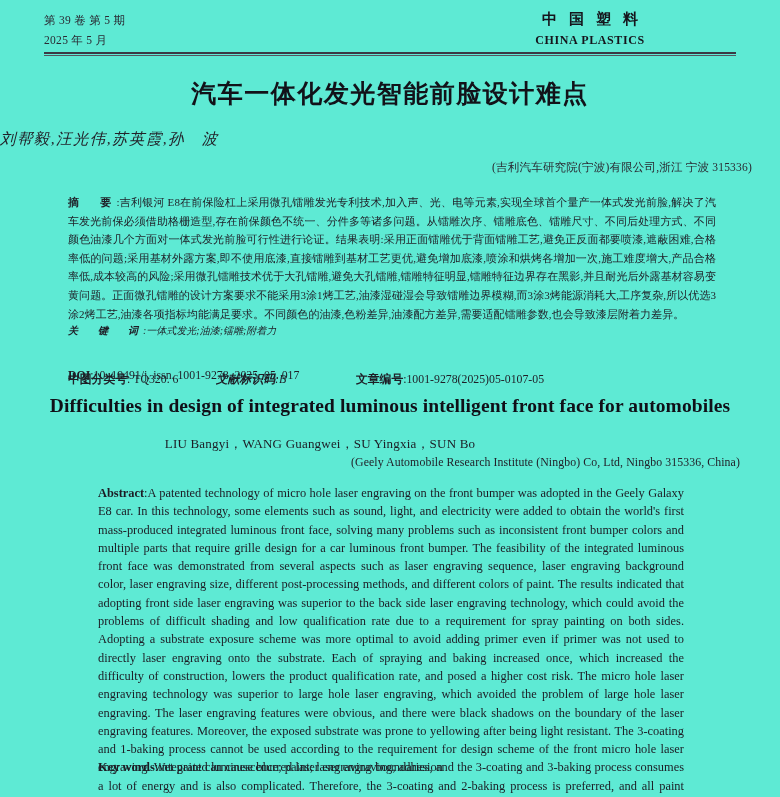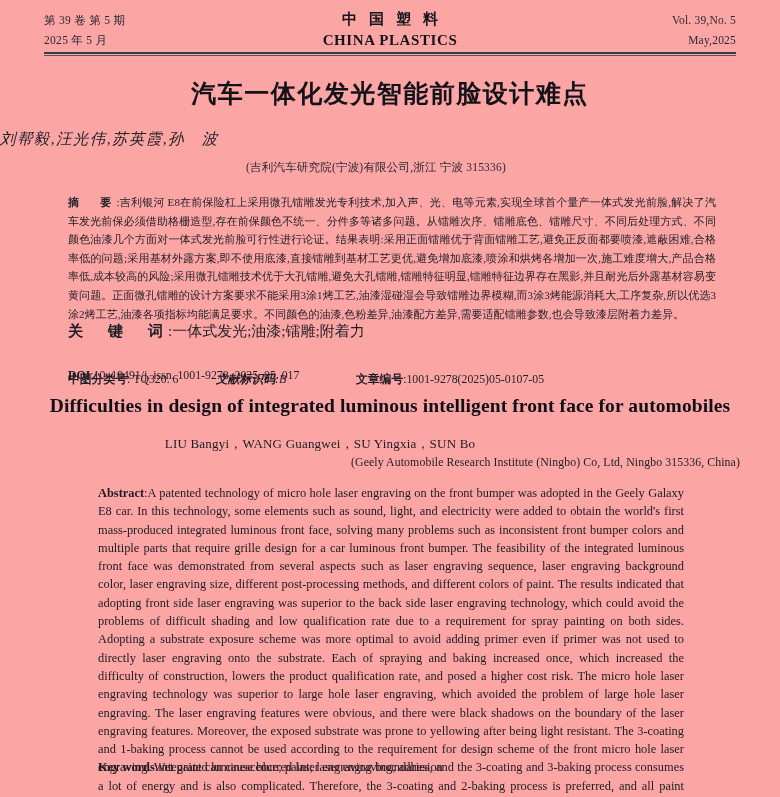--- a/index.html
+++ b/index.html
@@ -4,21 +4,21 @@
 <style>
   html, body {
     margin: 0;
     padding: 0;
     background: #ffffff;
   }
   .page {
     position: relative;
     width: 780px;
     height: 797px;
-    background: #fca5a5;
+    background: #5eead4;
     overflow: hidden;
     font-family: "Liberation Serif", "DejaVu Serif", serif;
     color: #1a1a22;
     -webkit-font-smoothing: antialiased;
   }
 
   
   .masthead {
     position: absolute;
     left: 44px;
@@ -53,21 +53,21 @@
   }
   .journal-cn {
     font-size: 15px;
     font-weight: 700;
     letter-spacing: 12px;
     text-indent: 12px;
     line-height: 23px;
     color: #15151c;
   }
   .journal-en {
-    font-size: 15px;
+    font-size: 12px;
     font-weight: 700;
     letter-spacing: 0.6px;
     line-height: 19px;
     color: #15151c;
     font-family: "Liberation Serif", serif;
   }
   .rule-double {
     position: absolute;
     left: 44px;
     top: 52px;
@@ -103,21 +103,21 @@
     letter-spacing: 1.4px;
     line-height: 24px;
     color: #222229;
     font-style: italic;
     font-family: "Liberation Serif", "DejaVu Serif", serif;
   }
   .affil-cn {
     position: absolute;
     left: 0; top: 158px;
     width: 752px;
-    text-align: center;
+    text-align: right;
     font-size: 11.5px;
     letter-spacing: 0.2px;
     line-height: 18px;
     color: #2a2a32;
   }
 
   
   .abs-cn {
     position: absolute;
     left: 68px;
@@ -132,23 +132,24 @@
   }
   .abs-cn .lbl {
     font-weight: 700;
     letter-spacing: 5px;
   }
   .kw-cn {
     position: absolute;
     left: 68px;
     top: 322px;
     width: 648px;
-    font-size: 15px;
+    font-size: 10px;
     line-height: 18.6px;
     color: #1e1e26;
+    font-style: italic;
   }
   .kw-cn .lbl {
     font-weight: 700;
     letter-spacing: 5px;
   }
 
   
   .class-row {
     position: absolute;
     left: 68px;
@@ -240,24 +241,20 @@
 
   <div class="masthead">
     <div class="mast-col mast-left">
       <div class="mast-vol">第 39 卷  第 5 期</div>
       <div class="mast-date">2025 年 5 月</div>
     </div>
     <div class="mast-col mast-center">
       <div class="journal-cn">中国塑料</div>
       <div class="journal-en">CHINA PLASTICS</div>
     </div>
-    <div class="mast-col mast-right">
-      <div class="mast-vol">Vol. 39,No. 5</div>
-      <div class="mast-date">May,2025</div>
-    </div>
   </div>
 
   <div class="rule-double">
     <div class="r1"></div>
     <div class="r2"></div>
   </div>
 
   <div class="title-cn">汽车一体化发光智能前脸设计难点</div>
   <div class="authors-cn">刘帮毅,汪光伟,苏英霞,孙　波</div>
   <div class="affil-cn">(吉利汽车研究院(宁波)有限公司,浙江 宁波  315336)</div>

